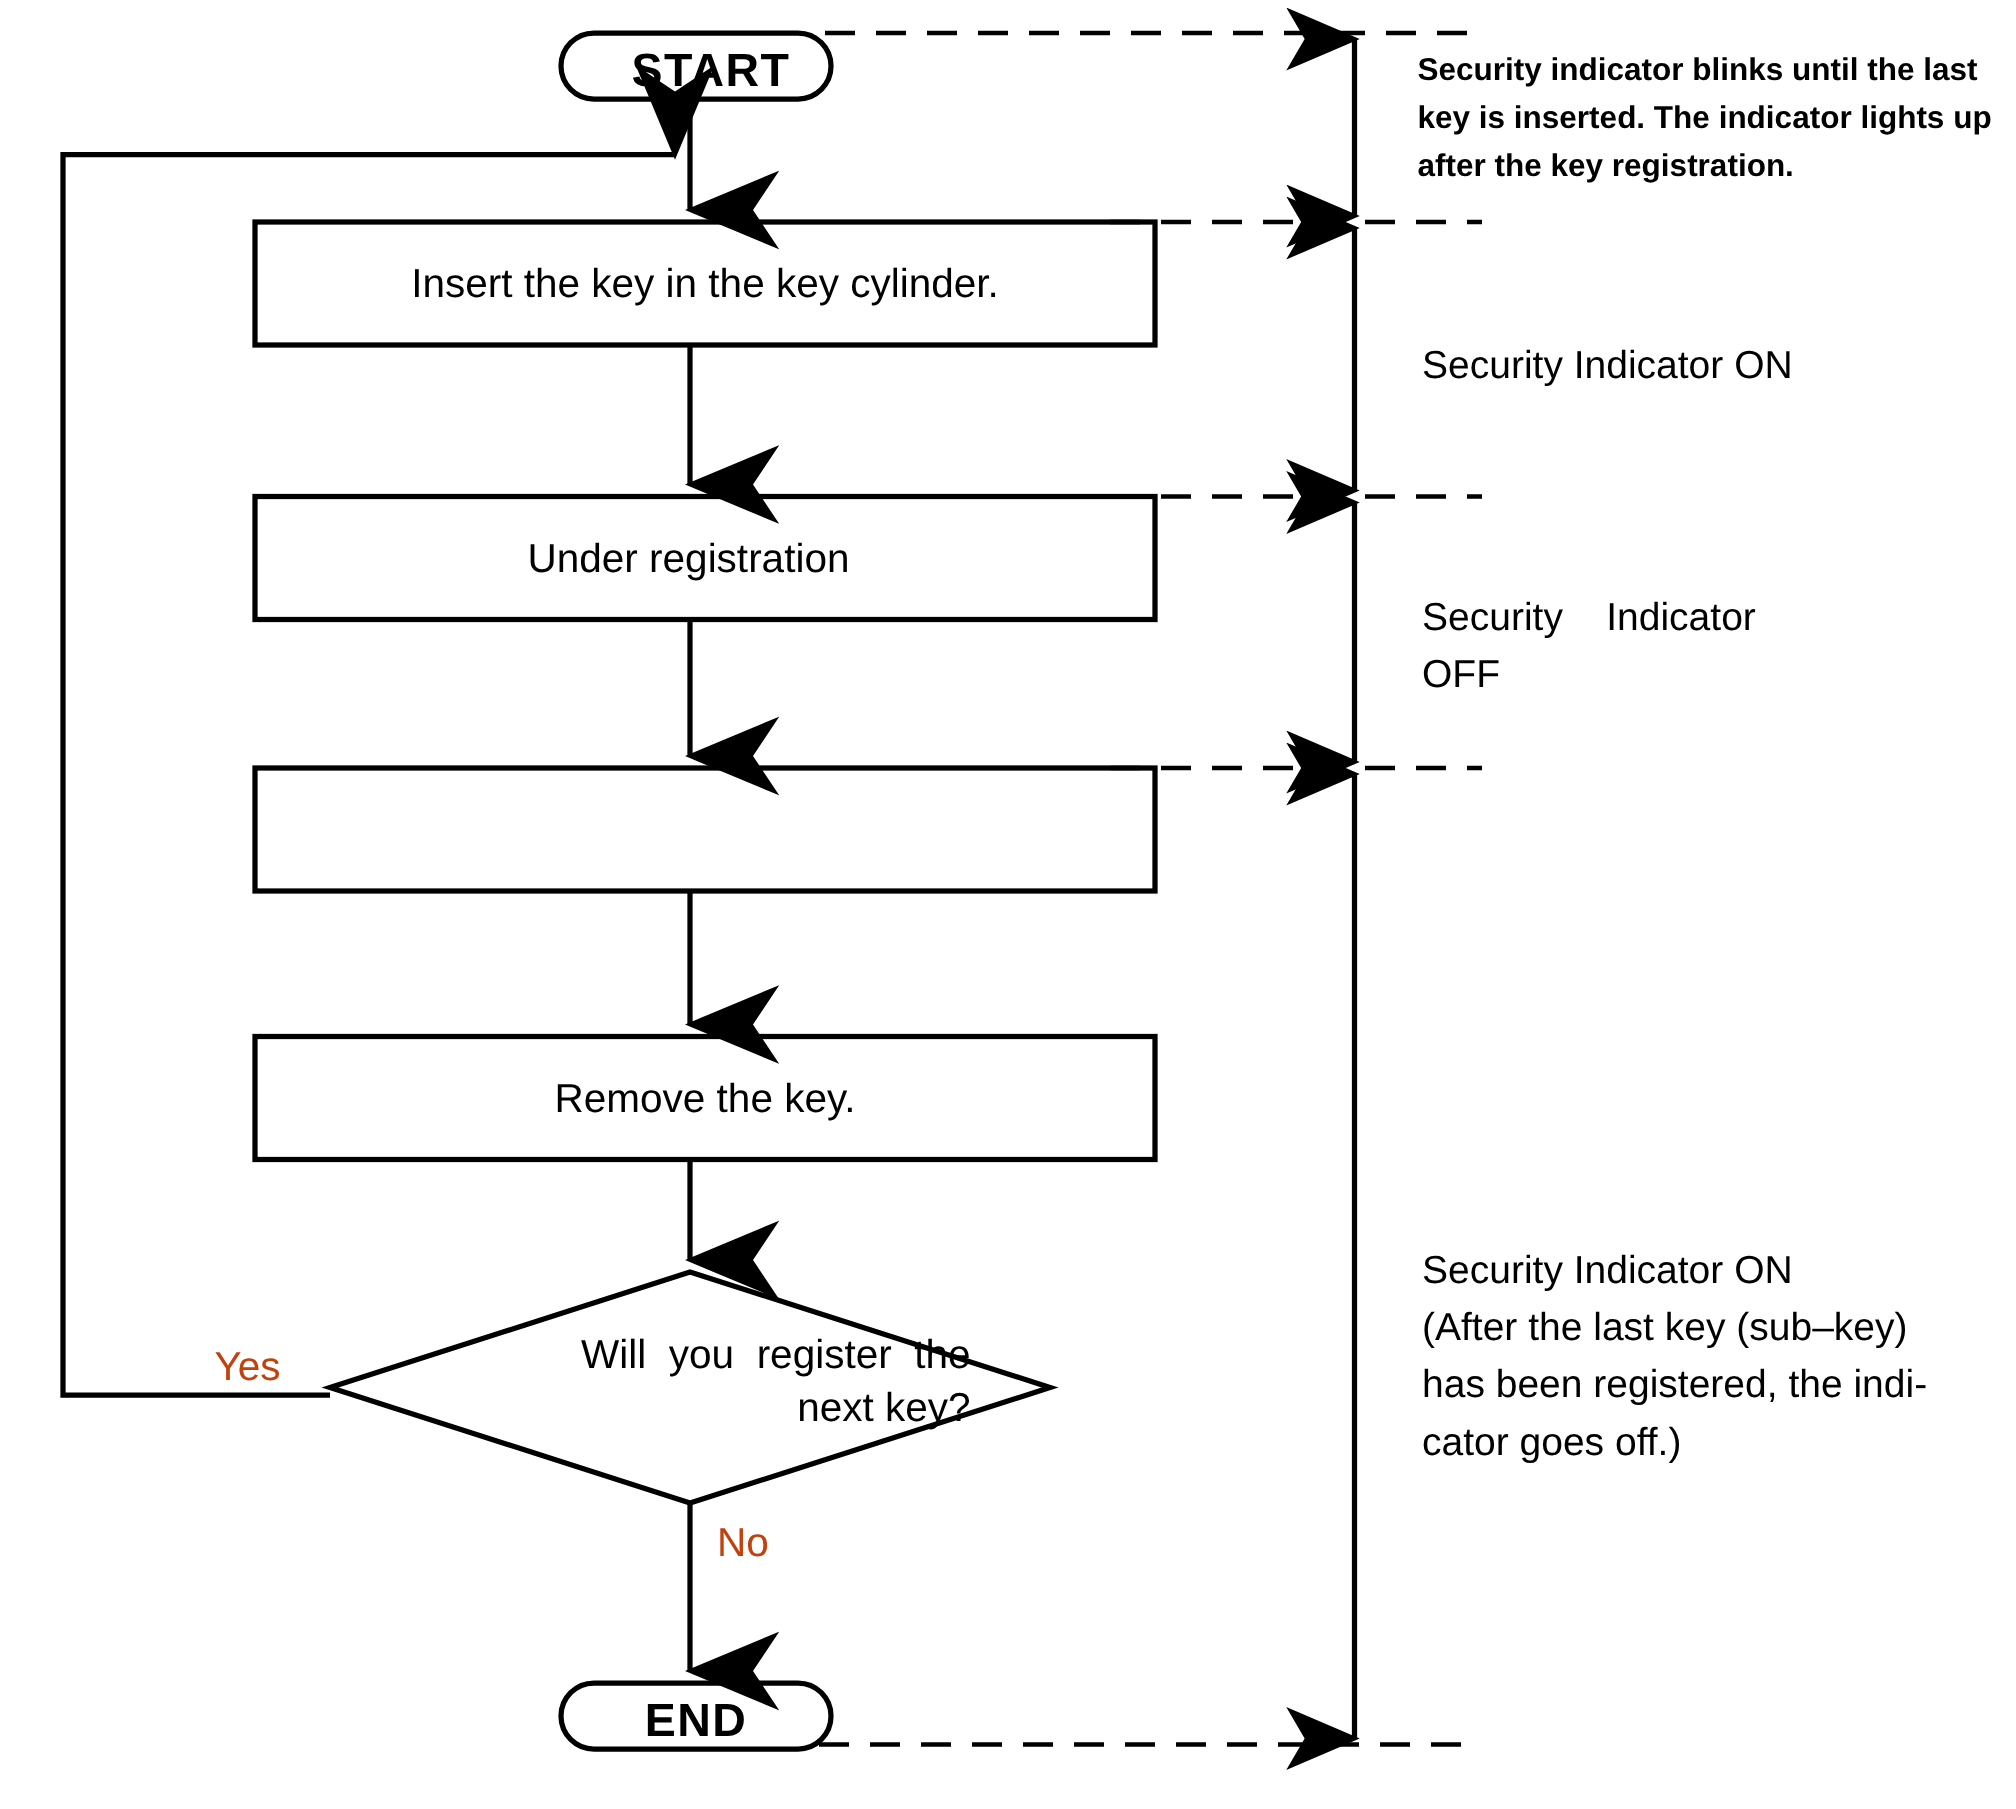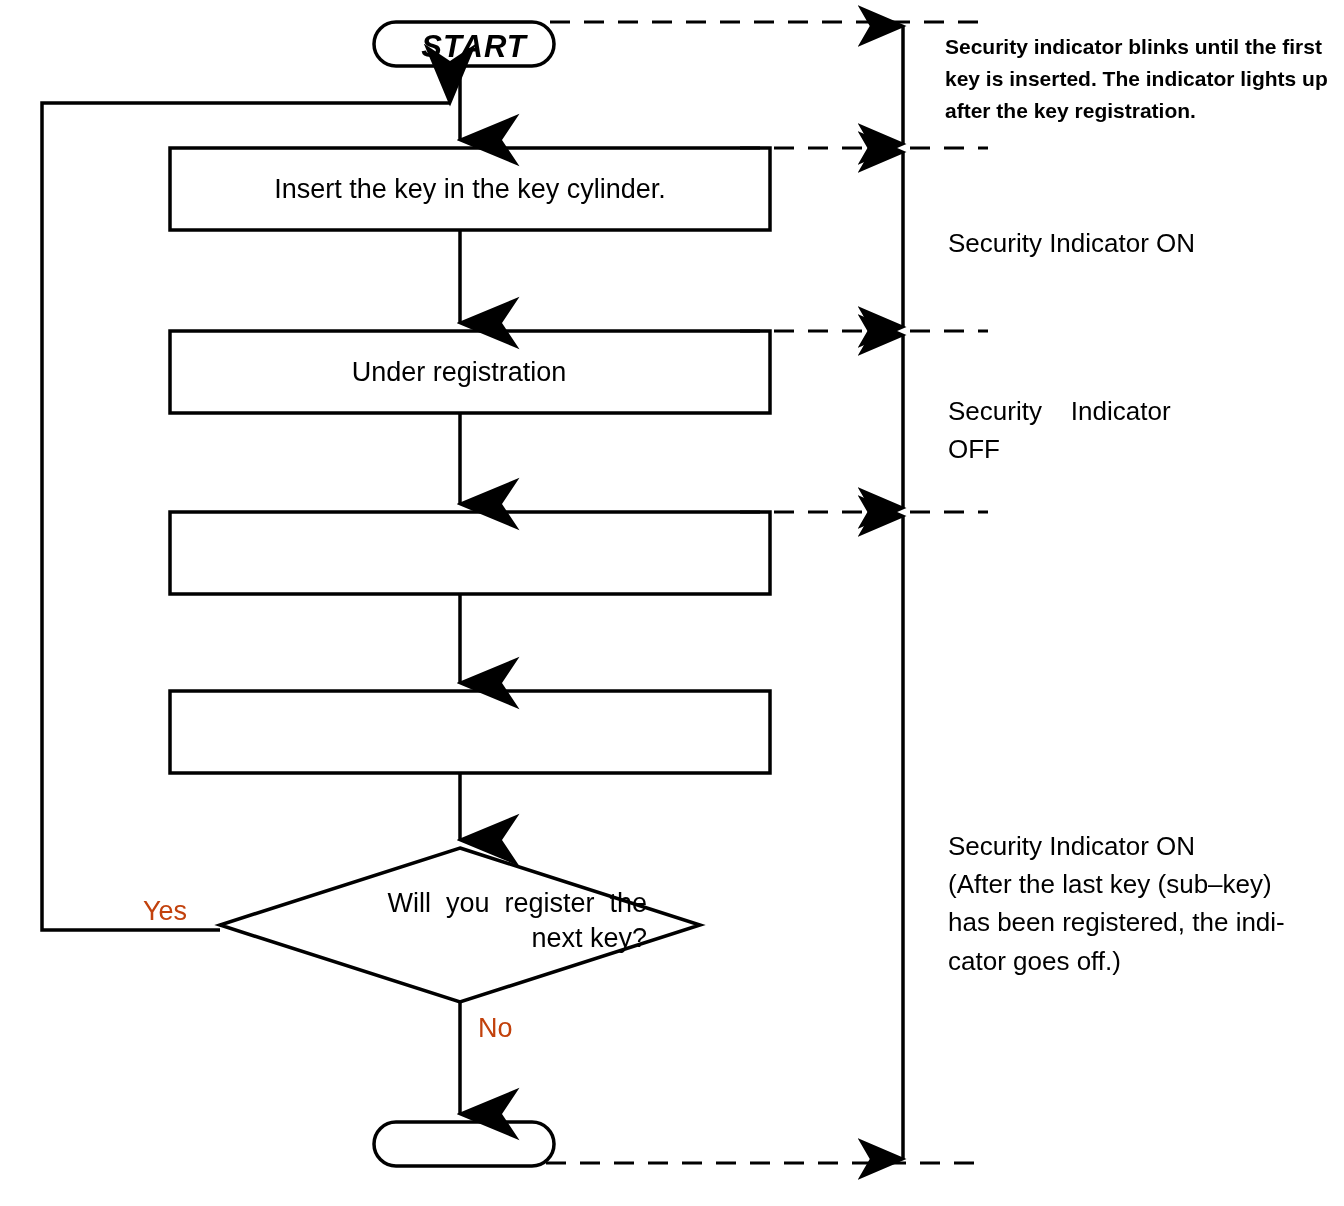--- a/index.html
+++ b/index.html
@@ -118,37 +118,39 @@
     <line x1="740" y1="331" x2="988" y2="331" stroke="#000" stroke-width="3" stroke-dasharray="20 14"></line>
     <line x1="740" y1="512" x2="988" y2="512" stroke="#000" stroke-width="3" stroke-dasharray="20 14"></line>
     <line x1="546" y1="1163" x2="988" y2="1163" stroke="#000" stroke-width="3" stroke-dasharray="20 14"></line>
 
     <line x1="903" y1="144" x2="903" y2="26" stroke="#000" stroke-width="3.5" marker-start="url(#tipUp)" marker-end="url(#tipUp)"></line>
     <line x1="903" y1="327" x2="903" y2="152" stroke="#000" stroke-width="3.5" marker-start="url(#tipUp)" marker-end="url(#tipUp)"></line>
     <line x1="903" y1="508" x2="903" y2="335" stroke="#000" stroke-width="3.5" marker-start="url(#tipUp)" marker-end="url(#tipUp)"></line>
     <line x1="903" y1="1159" x2="903" y2="516" stroke="#000" stroke-width="3.5" marker-start="url(#tipUp)" marker-end="url(#tipUp)"></line>
   </svg>
 
-  <div class="node-label terminal-label" style="left:374px; top:29px; width:200px;font-style:italic;">START</div>
+  <div class="node-label terminal-label" style="left:374px; top:29px; width:200px;">START</div>
 
   <div class="node-label process-label" style="left:170px; top:174px; width:600px;">Insert the key in the key cylinder.</div>
 
   <div class="node-label process-label" style="left:170px; top:357px; width:578px;">Under registration</div>
 
 
+  <div class="node-label process-label" style="left:170px; top:717px; width:600px;">Remove the key.</div>
 
   <div class="node-label decision-label" style="left:317px; top:886px; width:330px;">Will  you  register  the</div>
   <div class="node-label decision-label" style="left:317px; top:921px; width:330px;">next key?</div>
 
+  <div class="node-label terminal-label" style="left:374px; top:1129px; width:180px;">END</div>
 
   <div class="edge-label" style="left:143px; top:896px;">Yes</div>
 
   <div class="edge-label" style="left:478px; top:1013px;">No</div>
 
-  <div class="annotation annot-small" style="left:945px; top:31px; width:380px;">Security indicator blinks until the first
+  <div class="annotation annot-small" style="left:945px; top:31px; width:380px;">Security indicator blinks until the last
 key is inserted. The indicator lights up
 after the key registration.</div>
 
   <div class="annotation annot-big" style="left:948px; top:224px; width:380px;">Security Indicator ON</div>
 
   <div class="annotation annot-big" style="left:948px; top:392px; width:380px;">Security    Indicator
 OFF</div>
 
   <div class="annotation annot-big" style="left:948px; top:827px; width:390px;">Security Indicator ON
 (After the last key (sub–key)

